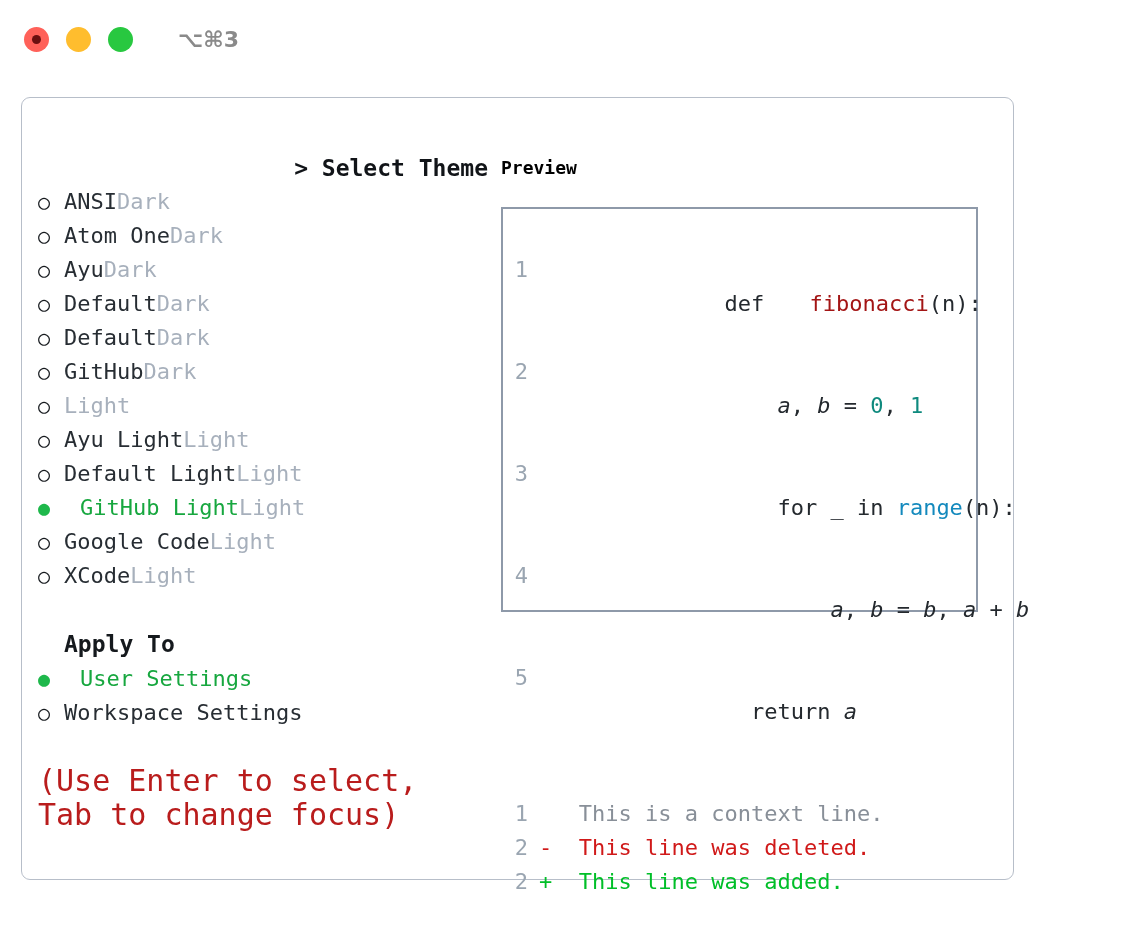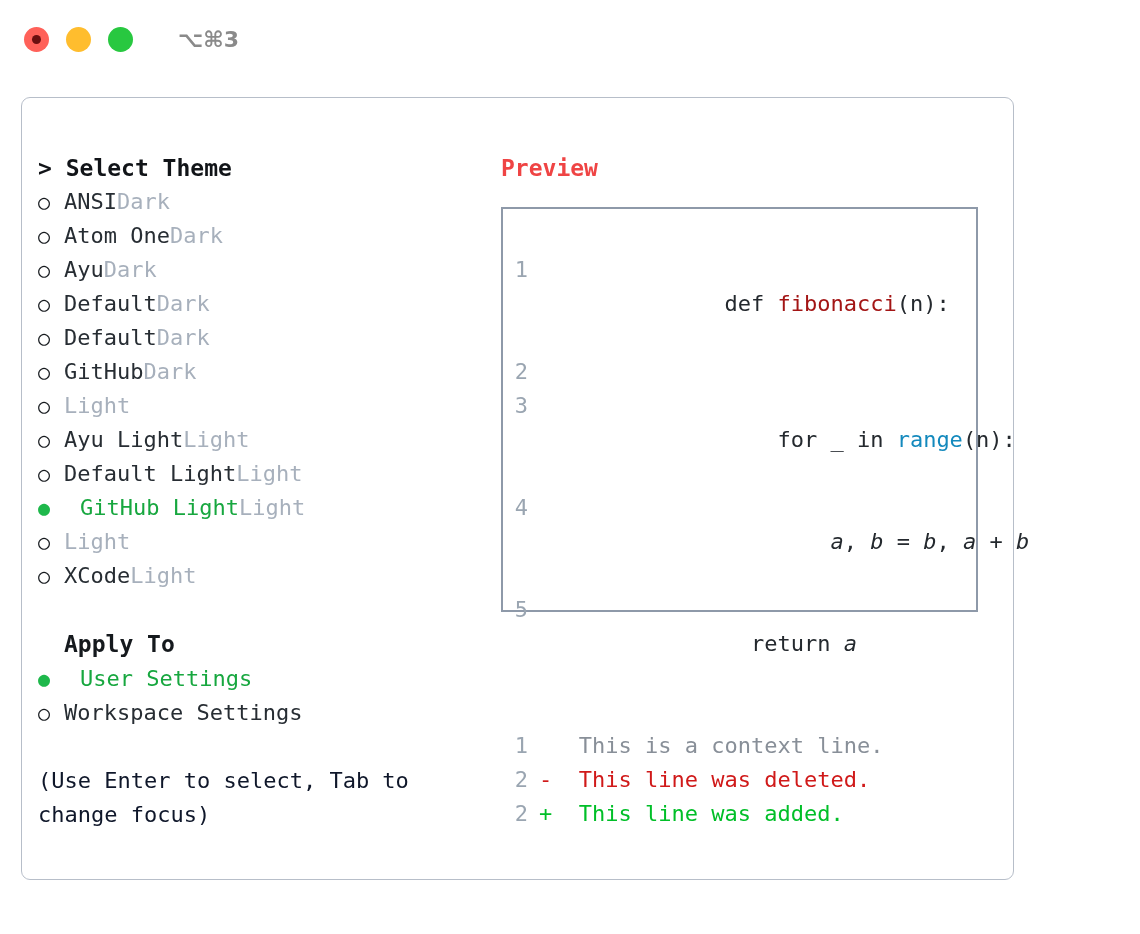--- a/index.html
+++ b/index.html
@@ -66,20 +66,21 @@
     left: 16px; top: 53px;
     width: 450px;
   }
 
   .section-head {
     font-size: 23px;
     font-weight: bold;
     color: #111418;
     line-height: 34px;
     white-space: pre;
+    text-align: right;
   }
   .section-head.unfocused {
     font-weight: bold;
     color: #15191d;
   }
 
   .opt-row {
     display: flex;
     align-items: baseline;
     line-height: 34px;
@@ -96,37 +97,37 @@
   }
   .bullet.on { color: #1eb84b; }
   .opt-label { color: #272d33; }
   .opt-label.sel { color: #17a73f; margin-left: 16px; }
   .opt-variant { color: #a7b0bc; }
 
   .spacer-sm { height: 34px; }
   .spacer-hint { height: 34px; }
 
   .hint {
-    font-size: 22px;
-    color: #0f172a;
+    font-size: 30px;
+    color: #b91c1c;
     line-height: 34px;
     width: 420px;
     white-space: pre-wrap;
   }
 
   
   .right-col {
     position: absolute;
     left: 479px; top: 53px;
     width: 490px;
   }
   .preview-title {
-    font-size: 23px;
+    font-size: 18px;
     font-weight: bold;
-    color: #ef4444;
+    color: #000000;
     line-height: 34px;
   }
 
   .preview-box {
     margin-top: 22px;
     width: 477px;
     height: 405px;
     border: 2px solid #8e99a9;
     background: #ffffff;
     padding: 44px 0 0 0;
@@ -140,21 +141,21 @@
     white-space: pre;
   }
   .ln {
     flex: 0 0 36px;
     text-align: right;
     color: #9aa5b1;
     padding-right: 11px;
   }
   .code-txt { color: #24292e; }
 
-  .tok-fn   { color: #a31515; }
+  .tok-fn   { color: #a31515; margin-left: 32px; }
   .tok-num  { color: #0f8a7e; }
   .tok-call { color: #1389bd; margin-top: 24px; }
   .var      { font-style: italic; }
 
   .gap-line { height: 34px; }
 
   .diff-ctx { color: #888f98; }
   .diff-del { color: #d01919; }
   .diff-add { color: #00bf28; }
 </style>
@@ -226,20 +227,21 @@
           <span class="opt-label">Default Light</span>
           <span class="opt-variant">Light</span>
         </div>
         <div class="opt-row">
           <span class="bullet on">●</span>
           <span class="opt-label sel">GitHub Light</span>
           <span class="opt-variant">Light</span>
         </div>
         <div class="opt-row">
           <span class="bullet">○</span>
+          <span class="opt-label">Google Code</span>
           <span class="opt-variant">Light</span>
         </div>
         <div class="opt-row">
           <span class="bullet">○</span>
           <span class="opt-label">XCode</span>
           <span class="opt-variant">Light</span>
         </div>
       </div>
 
       <div class="spacer-sm"></div>
@@ -272,20 +274,23 @@
 
         <div>
           <div class="code-line">
             <span class="ln">1</span>
             <span class="code-txt">
               <span>def </span><span class="tok-fn">fibonacci</span><span>(n):</span>
             </span>
           </div>
           <div class="code-line">
             <span class="ln">2</span>
+            <span class="code-txt">
+              <span>    </span><span class="var">a</span><span>, </span><span class="var">b</span><span> = </span><span class="tok-num">0</span><span>, </span><span class="tok-num">1</span>
+            </span>
           </div>
           <div class="code-line">
             <span class="ln">3</span>
             <span class="code-txt">
               <span>    for </span><span>_</span><span> in </span><span class="tok-call">range</span><span>(n):</span>
             </span>
           </div>
           <div class="code-line">
             <span class="ln">4</span>
             <span class="code-txt">

